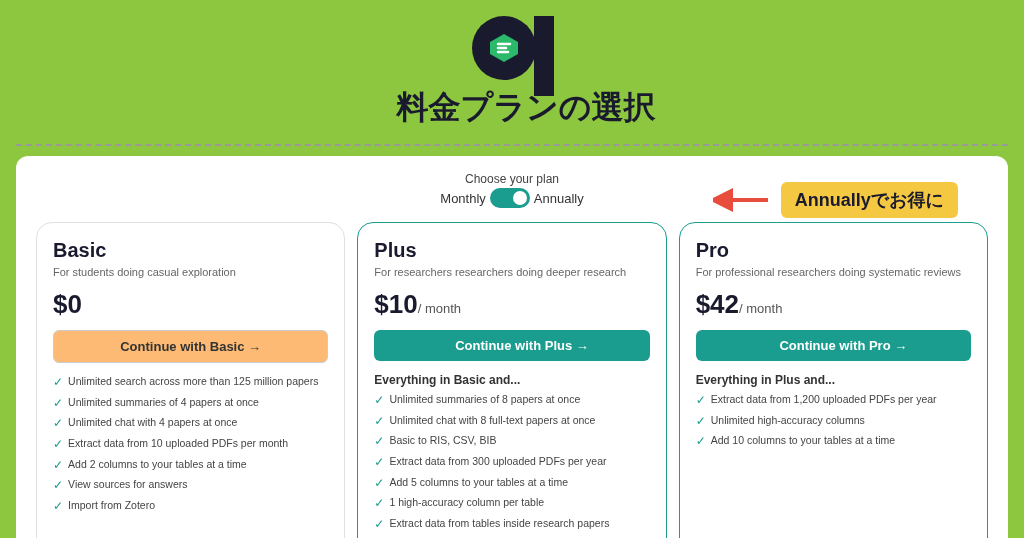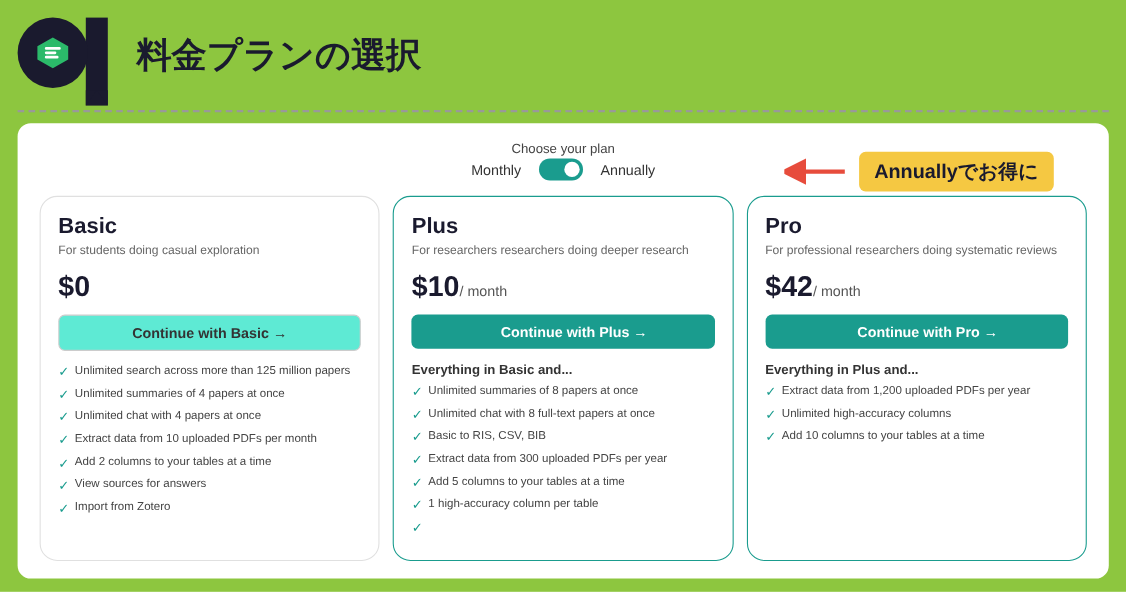--- a/index.html
+++ b/index.html
@@ -19,20 +19,21 @@
       display: flex;
       flex-direction: column;
     }
 
     
     .header {
       display: flex;
       align-items: center;
       margin-bottom: 10px;
       background: transparent;
+      flex-direction: column;
     }
     .logo-badge {
       width: 64px;
       height: 64px;
       background: #1a1a2e;
       border-radius: 50%;
       display: flex;
       align-items: center;
       justify-content: center;
       flex-shrink: 0;
@@ -99,21 +100,21 @@
     .plan-toggle-label {
       font-size: 12px;
       color: #444;
       text-align: center;
       display: block;
       margin-bottom: 2px;
     }
     .toggle-row {
       display: flex;
       align-items: center;
-      gap: 16px;
+      gap: 4px;
     }
     .toggle-text {
       font-size: 13px;
       color: #333;
     }
     .toggle-switch {
       width: 40px;
       height: 20px;
       background: #1a9c8e;
       border-radius: 10px;
@@ -196,21 +197,21 @@
       padding: 8px 12px;
       border-radius: 6px;
       font-size: 13px;
       font-weight: 600;
       cursor: pointer;
       text-align: center;
       margin-bottom: 12px;
     }
     .plan-button.outline {
       border: 1.5px solid #ccc;
-      background: #5eead4;
+      background: #fdba74;
       color: #333;
     }
     .plan-button.filled {
       border: none;
       background: #1a9c8e;
       color: white;
       padding-left: 32px;
     }
 
     .features-header {
@@ -357,20 +358,21 @@
           <li>
               <span class="check-icon">✓</span>
               <span>Add 5 columns to your tables at a time</span>
             </li>
           <li>
               <span class="check-icon">✓</span>
               <span>1 high-accuracy column per table</span>
             </li>
           <li>
               <span class="check-icon">✓</span>
+              <span>Extract data from tables inside research papers</span>
             </li>
         </ul>
       </div>
 
       <div class="plan-card highlighted">
         <div class="plan-name">Pro</div>
         <div class="plan-description">For professional researchers doing systematic reviews</div>
         <div class="plan-price">
           <span>$42</span><span class="plan-price-sub">/ month</span>
         </div>

